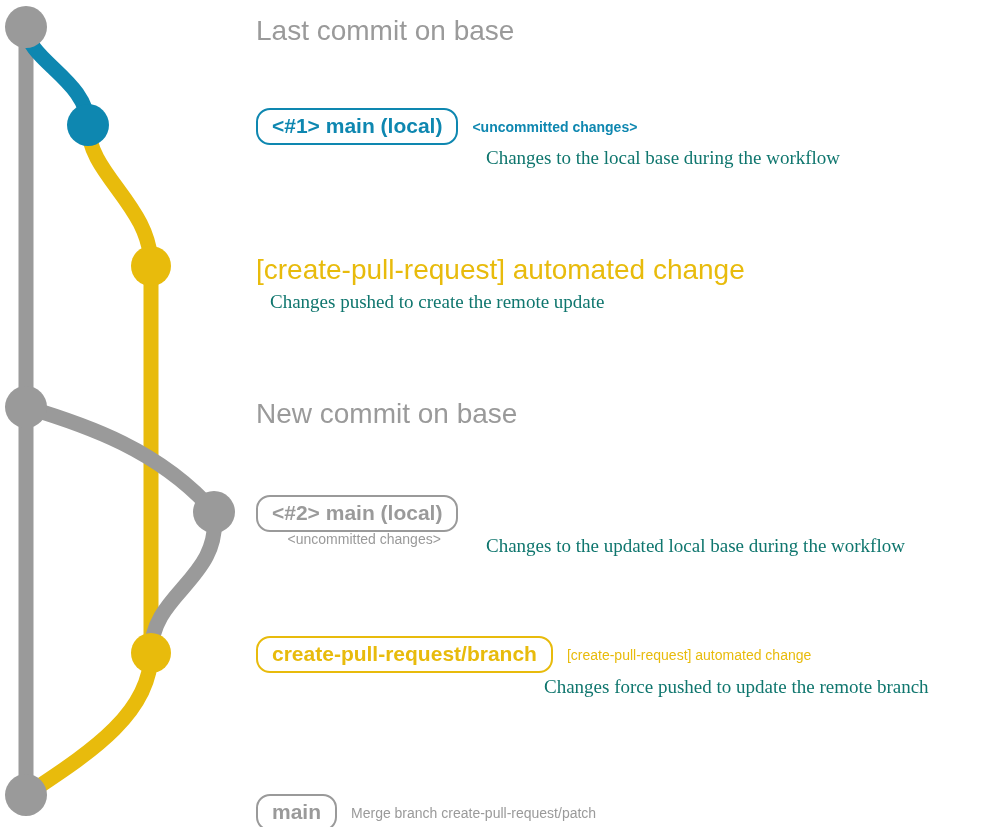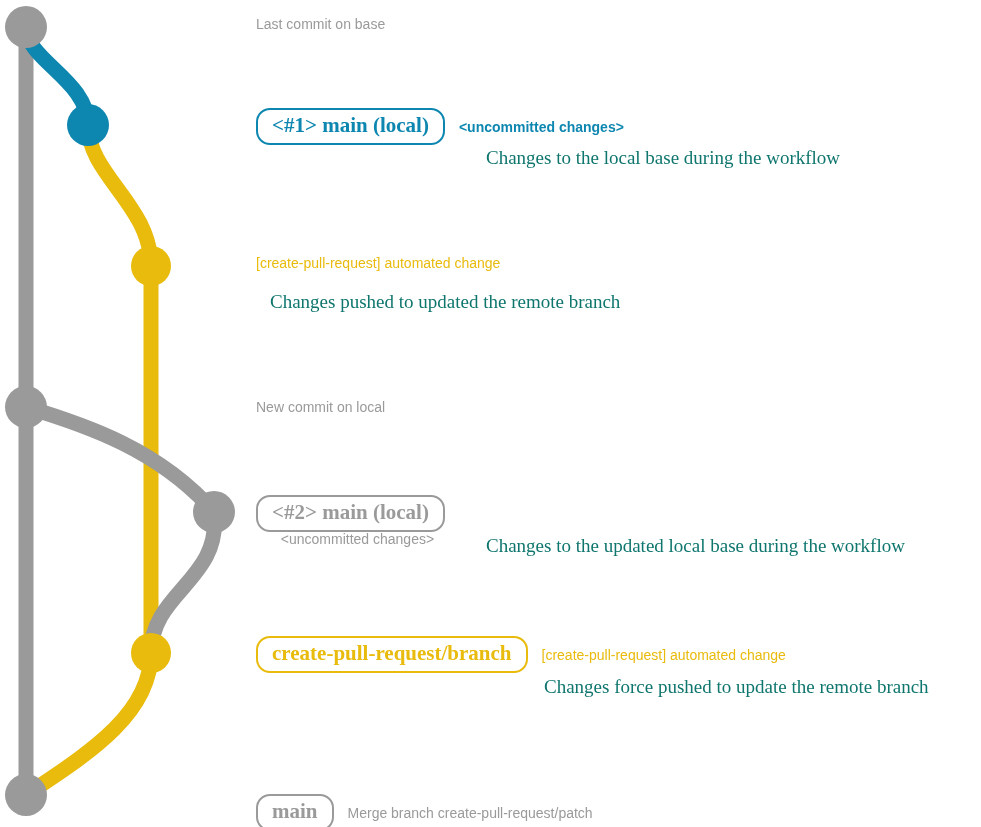--- a/index.html
+++ b/index.html
@@ -45,35 +45,34 @@
     display: inline-flex;
     align-items: center;
     justify-content: center;
     border: 2px solid currentColor;
     border-radius: 14px;
     padding: 5px 14px 7px 14px;
     font-size: 21px;
     font-weight: 700;
     line-height: 1;
     box-sizing: border-box;
-    font-family: Liberation Serif, serif;
   }
 
   .msg {
     font-size: 14px;
     font-weight: 400;
     line-height: 1;
     margin-left: 14px;
   }
 
   .msg.bold { font-weight: 700; }
 
   .plain-head {
     position: absolute;
-    font-size: 14px;
+    font-size: 28px;
     font-weight: 400;
     line-height: 1;
     white-space: nowrap;
   }
 
   .subtext {
     position: absolute;
     font-family: "Liberation Serif", serif;
     font-size: 19px;
     color: #0f766e;
@@ -117,23 +116,23 @@
 
   <div class="plain-head c-gray" style="left:256px; top:17px;">Last commit on base</div>
 
   <div class="row" style="left:256px; top:108px;">
     <span class="pill c-teal">&lt;#1&gt; main (local)</span>
     <span class="msg bold c-teal">&lt;uncommitted changes&gt;</span>
   </div>
   <div class="subtext" style="left:486px; top:148px;">Changes to the local base during the workflow</div>
 
   <div class="plain-head c-gold" style="left:256px; top:256px; font-weight:400;">[create-pull-request] automated change</div>
-  <div class="subtext" style="left:270px; top:292px;">Changes pushed to updated the remote branch</div>
+  <div class="subtext" style="left:270px; top:292px;">Changes pushed to create the remote update</div>
 
-  <div class="plain-head c-gray" style="left:256px; top:400px;">New commit on local</div>
+  <div class="plain-head c-gray" style="left:256px; top:400px;">New commit on base</div>
 
   <div class="row" style="left:256px; top:495px;flex-direction:column;">
     <span class="pill c-gray">&lt;#2&gt; main (local)</span>
     <span class="msg c-gray">&lt;uncommitted changes&gt;</span>
   </div>
   <div class="subtext" style="left:486px; top:536px;">Changes to the updated local base during the workflow</div>
 
   <div class="row" style="left:256px; top:636px;">
     <span class="pill c-gold">create-pull-request/branch</span>
     <span class="msg c-gold">[create-pull-request] automated change</span>

